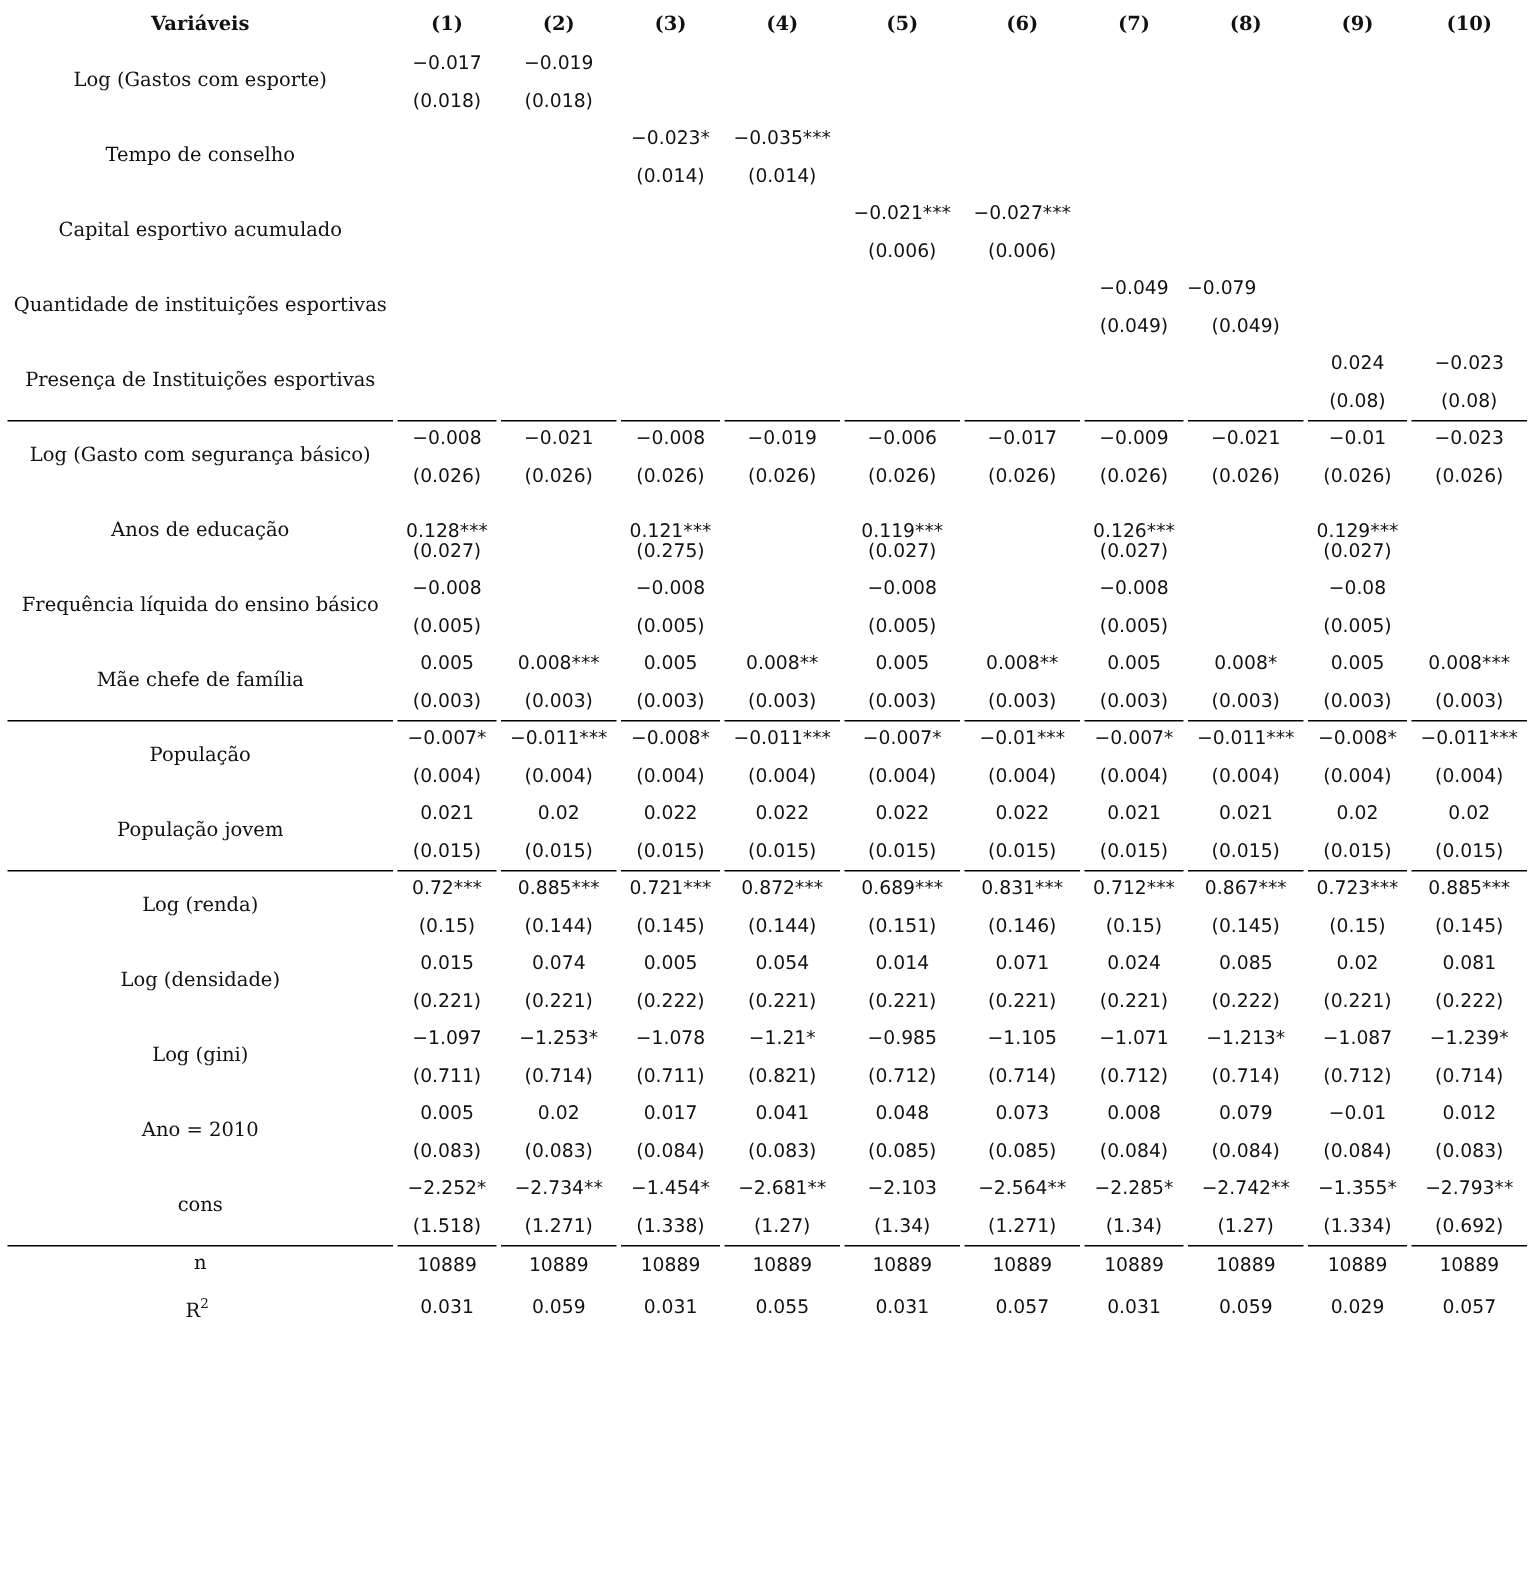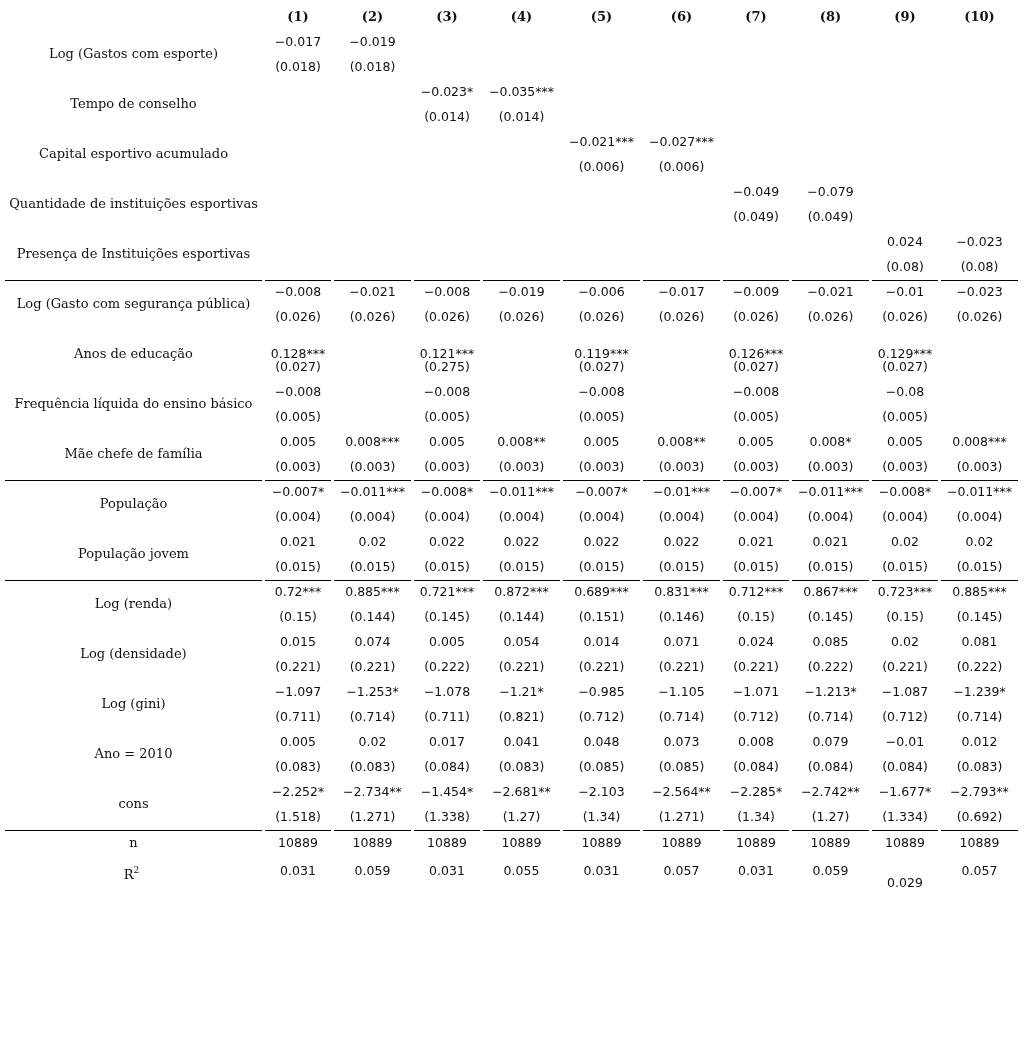--- a/index.html
+++ b/index.html
@@ -10,20 +10,21 @@
   .hdr { font-family: "DejaVu Serif", serif; font-weight: bold; font-size: 13px; }
   .lbl { position: absolute; text-align: center; white-space: nowrap; font-family: "DejaVu Serif", serif; font-size: 13px; color: #111; line-height: 25px; }
   .rule { position: absolute; height: 1px; background: #000; }
   sup { font-size: 9px; vertical-align: 6px; }
 </style>
 </head>
 <body>
 
 <div id="reg-table">
   <div class="row" style="top:4px;">
+    <div class="cell hdr" style="left:5px;width:257px;">Variáveis</div>
     <div class="cell hdr" style="left:265px;width:66px;">(1)</div>
     <div class="cell hdr" style="left:334px;width:77px;">(2)</div>
     <div class="cell hdr" style="left:414px;width:66px;">(3)</div>
     <div class="cell hdr" style="left:483px;width:77px;">(4)</div>
     <div class="cell hdr" style="left:563px;width:77px;">(5)</div>
     <div class="cell hdr" style="left:643px;width:77px;">(6)</div>
     <div class="cell hdr" style="left:723px;width:66px;">(7)</div>
     <div class="cell hdr" style="left:792px;width:77px;">(8)</div>
     <div class="cell hdr" style="left:872px;width:66px;">(9)</div>
     <div class="cell hdr" style="left:941px;width:77px;">(10)</div>
@@ -106,21 +107,21 @@
       </div>
       <div class="lbl" style="left:5px;width:257px;top:191px;">Quantidade de instituições esportivas</div>
       <div class="row" style="top:179px;">
         <div class="cell" style="left:265px;width:66px;"></div>
         <div class="cell" style="left:334px;width:77px;"></div>
         <div class="cell" style="left:414px;width:66px;"></div>
         <div class="cell" style="left:483px;width:77px;"></div>
         <div class="cell" style="left:563px;width:77px;"></div>
         <div class="cell" style="left:643px;width:77px;"></div>
         <div class="cell" style="left:723px;width:66px;">−0.049</div>
-        <div class="cell" style="left:792px;width:77px;">−0.079</div>
+        <div class="cell" style="left:776px;width:77px;">−0.079</div>
         <div class="cell" style="left:872px;width:66px;"></div>
         <div class="cell" style="left:941px;width:77px;"></div>
       </div>
       <div class="row" style="top:204px;">
         <div class="cell" style="left:265px;width:66px;"></div>
         <div class="cell" style="left:334px;width:77px;"></div>
         <div class="cell" style="left:414px;width:66px;"></div>
         <div class="cell" style="left:483px;width:77px;"></div>
         <div class="cell" style="left:563px;width:77px;"></div>
         <div class="cell" style="left:643px;width:77px;"></div>
@@ -158,21 +159,21 @@
       <div class="rule" style="left:265px;width:66px;top:280px;"></div>
       <div class="rule" style="left:334px;width:77px;top:280px;"></div>
       <div class="rule" style="left:414px;width:66px;top:280px;"></div>
       <div class="rule" style="left:483px;width:77px;top:280px;"></div>
       <div class="rule" style="left:563px;width:77px;top:280px;"></div>
       <div class="rule" style="left:643px;width:77px;top:280px;"></div>
       <div class="rule" style="left:723px;width:66px;top:280px;"></div>
       <div class="rule" style="left:792px;width:77px;top:280px;"></div>
       <div class="rule" style="left:872px;width:66px;top:280px;"></div>
       <div class="rule" style="left:941px;width:77px;top:280px;"></div>
-      <div class="lbl" style="left:5px;width:257px;top:291px;">Log (Gasto com segurança pública)</div>
+      <div class="lbl" style="left:5px;width:257px;top:291px;">Log (Gasto com segurança básico)</div>
       <div class="row" style="top:279px;">
         <div class="cell" style="left:265px;width:66px;">−0.008</div>
         <div class="cell" style="left:334px;width:77px;">−0.021</div>
         <div class="cell" style="left:414px;width:66px;">−0.008</div>
         <div class="cell" style="left:483px;width:77px;">−0.019</div>
         <div class="cell" style="left:563px;width:77px;">−0.006</div>
         <div class="cell" style="left:643px;width:77px;">−0.017</div>
         <div class="cell" style="left:723px;width:66px;">−0.009</div>
         <div class="cell" style="left:792px;width:77px;">−0.021</div>
         <div class="cell" style="left:872px;width:66px;">−0.01</div>
@@ -440,21 +441,21 @@
       <div class="lbl" style="left:5px;width:257px;top:791px;">cons</div>
       <div class="row" style="top:779px;">
         <div class="cell" style="left:265px;width:66px;">−2.252*</div>
         <div class="cell" style="left:334px;width:77px;">−2.734**</div>
         <div class="cell" style="left:414px;width:66px;">−1.454*</div>
         <div class="cell" style="left:483px;width:77px;">−2.681**</div>
         <div class="cell" style="left:563px;width:77px;">−2.103</div>
         <div class="cell" style="left:643px;width:77px;">−2.564**</div>
         <div class="cell" style="left:723px;width:66px;">−2.285*</div>
         <div class="cell" style="left:792px;width:77px;">−2.742**</div>
-        <div class="cell" style="left:872px;width:66px;">−1.677*</div>
+        <div class="cell" style="left:872px;width:66px;">−1.355*</div>
         <div class="cell" style="left:941px;width:77px;">−2.793**</div>
       </div>
       <div class="row" style="top:804px;">
         <div class="cell" style="left:265px;width:66px;">(1.518)</div>
         <div class="cell" style="left:334px;width:77px;">(1.271)</div>
         <div class="cell" style="left:414px;width:66px;">(1.338)</div>
         <div class="cell" style="left:483px;width:77px;">(1.27)</div>
         <div class="cell" style="left:563px;width:77px;">(1.34)</div>
         <div class="cell" style="left:643px;width:77px;">(1.271)</div>
         <div class="cell" style="left:723px;width:66px;">(1.34)</div>
@@ -489,17 +490,17 @@
       <div class="lbl" style="left:3px;width:257px;top:858px;"><span>R</span><sup>2</sup></div>
       <div class="row" style="top:858px;">
         <div class="cell" style="left:265px;width:66px;">0.031</div>
         <div class="cell" style="left:334px;width:77px;">0.059</div>
         <div class="cell" style="left:414px;width:66px;">0.031</div>
         <div class="cell" style="left:483px;width:77px;">0.055</div>
         <div class="cell" style="left:563px;width:77px;">0.031</div>
         <div class="cell" style="left:643px;width:77px;">0.057</div>
         <div class="cell" style="left:723px;width:66px;">0.031</div>
         <div class="cell" style="left:792px;width:77px;">0.059</div>
-        <div class="cell" style="left:872px;width:66px;margin-top:12px;">0.029</div>
+        <div class="cell" style="left:872px;width:66px;">0.029</div>
         <div class="cell" style="left:941px;width:77px;">0.057</div>
       </div>
     </div>
 </div>
 
 </body></html>

